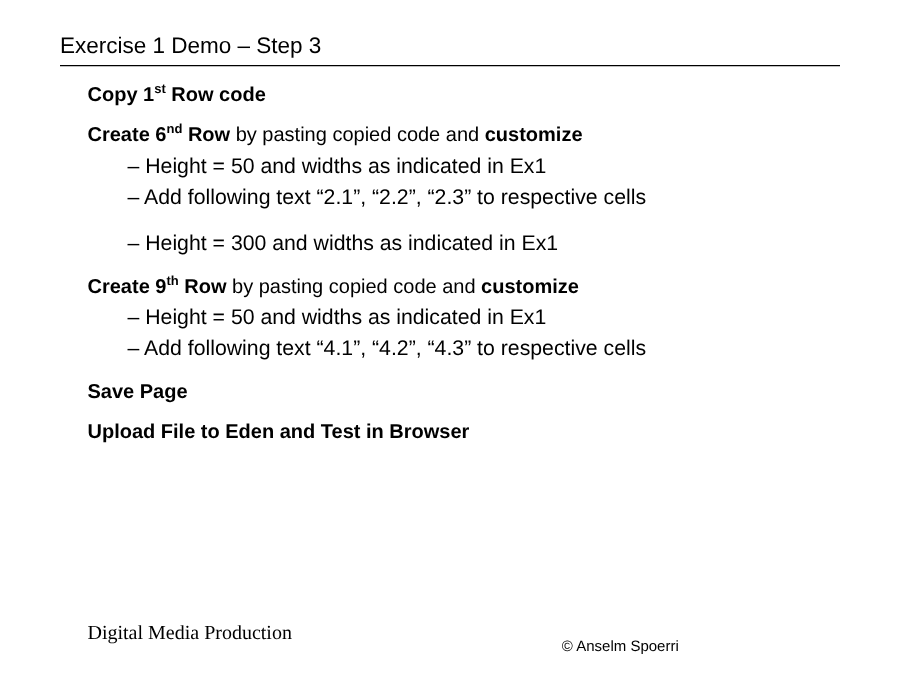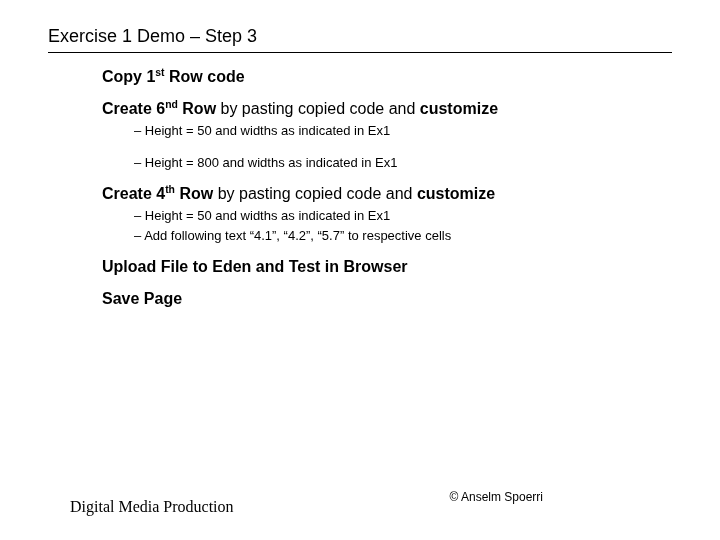--- a/index.html
+++ b/index.html
@@ -30,36 +30,35 @@
     left: 48px;
     width: 624px;
     height: 1px;
     background: #000;
   }
   .body {
     position: absolute;
     top: 68px;
     left: 70px;
     width: 600px;
-    margin-left: 32px;
   }
   .section {
     margin-bottom: 14px;
   }
   .section-head {
     font-size: 16px;
     margin-bottom: 4px;
   }
   .bullets {
     padding-left: 32px;
     margin-top: 4px;
     margin-bottom: 6px;
   }
   .bullet {
-    font-size: 13px;
+    font-size: 17px;
     margin-bottom: 2px;
     line-height: 1.35;
   }
   .bullet::before {
     content: "– ";
   }
   .b { font-weight: bold; }
   sup {
     font-size: 0.65em;
     vertical-align: super;
@@ -67,21 +66,21 @@
   }
   .footer-left {
     position: absolute;
     bottom: 24px;
     left: 70px;
     font-size: 16px;
     font-family: Liberation Serif, serif;
   }
   .footer-right {
     position: absolute;
-    bottom: 36px;
+    bottom: 16px;
     right: 48px;
     font-size: 12px;
   }
 </style>
 </head>
 <body>
 
 <div class="slide">
 
   <div class="title">Exercise 1 Demo – Step 3</div>
@@ -94,48 +93,49 @@
         <span class="b">Copy 1</span><sup class="b">st</sup><span class="b"> Row code</span>
       </div>
     </div>
 
     <div class="section">
       <div class="section-head">
         <span class="b">Create 6</span><sup class="b">nd</sup><span class="b"> Row</span><span> by pasting copied code and </span><span class="b">customize</span>
       </div>
       <div class="bullets">
         <div class="bullet">Height = 50 and widths as indicated in Ex1</div>
+        <div class="bullet">Add following text “2.1”, “2.2”, “2.3” to respective cells</div>
       </div>
     </div>
 
     <div class="section">
       <div class="bullets">
-        <div class="bullet">Height = 800 and widths as indicated in Ex1</div>
+        <div class="bullet">Height = 300 and widths as indicated in Ex1</div>
       </div>
     </div>
 
     <div class="section">
       <div class="section-head">
-        <span class="b">Create 4</span><sup class="b">th</sup><span class="b"> Row</span><span> by pasting copied code and </span><span class="b">customize</span>
+        <span class="b">Create 9</span><sup class="b">th</sup><span class="b"> Row</span><span> by pasting copied code and </span><span class="b">customize</span>
       </div>
       <div class="bullets">
         <div class="bullet">Height = 50 and widths as indicated in Ex1</div>
-        <div class="bullet">Add following text “4.1”, “4.2”, “5.7” to respective cells</div>
+        <div class="bullet">Add following text “4.1”, “4.2”, “4.3” to respective cells</div>
+      </div>
+    </div>
+
+    <div class="section">
+      <div class="section-head">
+        <span class="b">Save Page</span>
       </div>
     </div>
 
     <div class="section">
       <div class="section-head">
         <span class="b">Upload File to Eden and Test in Browser</span>
-      </div>
-    </div>
-
-    <div class="section">
-      <div class="section-head">
-        <span class="b">Save Page</span>
       </div>
     </div>
 
   </div>
 
   <div class="footer-left">Digital Media Production</div>
   <div class="footer-right">© Anselm Spoerri</div>
 
 </div>
 

